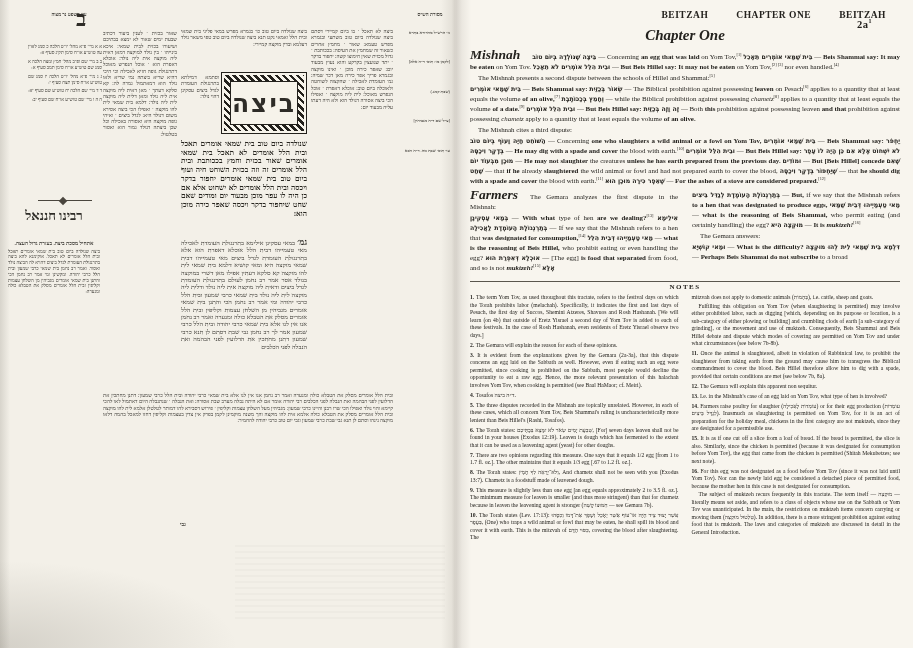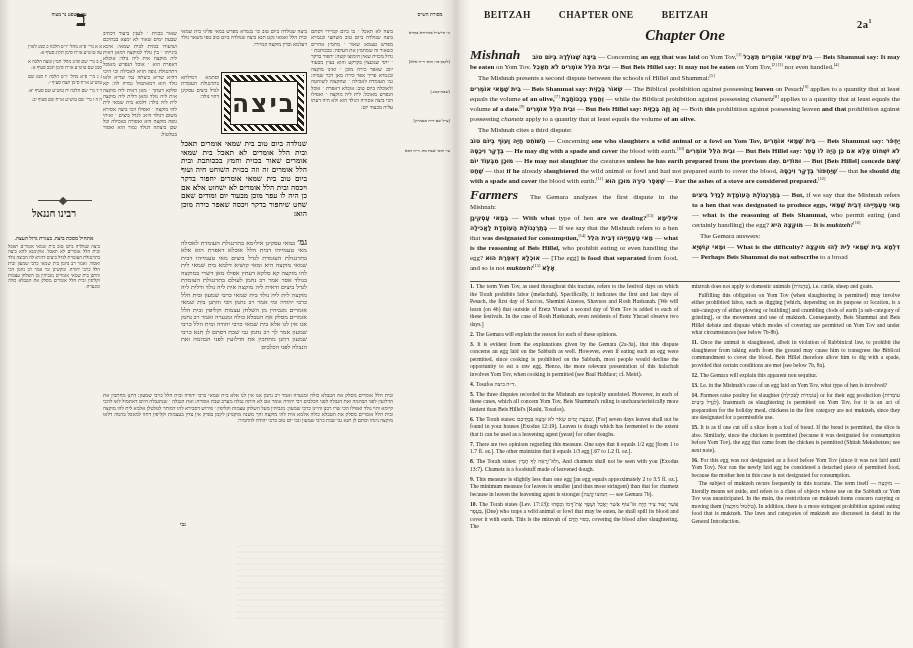--- a/index.html
+++ b/index.html
@@ -23,21 +23,21 @@
   #lp-em-head{left:46px;top:12px;width:46px;font-size:5px;font-weight:bold;text-align:center;line-height:6.5px;}
   #lp-folio{left:76px;top:6px;font-size:21px;font-weight:bold;font-family:"DejaVu Serif",serif;}
   #lp-title{left:140px;top:10px;width:250px;text-align:center;font-size:16px;font-weight:bold;
             font-family:"DejaVu Serif","DejaVu Sans",serif;word-spacing:12px;}
   #lp-mesorah-head{left:410px;top:12px;width:40px;font-size:5px;font-weight:bold;text-align:center;line-height:6.5px;}
   #lp-em-col{left:28px;top:44px;width:74px;height:152px;font-size:4.7px;line-height:5.9px;}
   .em-itm{margin-bottom:3px;text-align:justify;}
   #lp-divider{left:38px;top:200px;width:54px;height:4px;border-top:1px solid #4a463e;}
   #lp-divider i{position:absolute;left:22px;top:-3px;width:6px;height:6px;background:#4a463e;transform:rotate(45deg);}
   #lp-rc{left:8px;top:208px;width:92px;height:152px;}
-  #lp-rc .rc-title{font-size:10px;font-weight:bold;text-align:center;margin-bottom:16px;}
+  #lp-rc .rc-title{font-size:13px;font-weight:bold;text-align:center;margin-bottom:16px;}
   #lp-rc .rc-open{font-size:5.4px;font-weight:bold;text-align:center;line-height:6.6px;margin-bottom:2px;}
   #lp-rc .rc-body{font-size:4.7px;line-height:5.8px;height:116px;}
   .rashi{font-size:5.2px;line-height:6.3px;}
   #lp-left-comm{left:103px;top:30px;width:74px;height:358px;}
   #lp-center-top{left:181px;top:28px;width:126px;height:44px;}
   #lp-center-side{left:181px;top:74px;width:38px;height:60px;}
   #lp-box{left:221px;top:72px;width:86px;height:62px;box-sizing:border-box;border:1.5px solid #23211c;padding:2px;background:#f6f3ea;}
   #lp-box .mid{height:100%;box-sizing:border-box;border:6px solid transparent;
        border-image:repeating-linear-gradient(45deg,#23211c 0 2.5px,#f6f3ea 2.5px 5px) 6;}
   #lp-box .inner{height:100%;box-sizing:border-box;border:1.5px solid #23211c;display:flex;align-items:center;justify-content:center;}
@@ -46,21 +46,21 @@
   #lp-gemara{left:181px;top:239px;width:126px;height:149px;font-size:6.2px;line-height:7.4px;}
   #lp-right-comm{left:311px;top:28px;width:82px;height:360px;}
   #lp-bottom{left:103px;top:392px;width:290px;height:128px;}
   #lp-bottom-end{left:103px;top:521px;width:160px;text-align:center;font-size:5.5px;font-weight:bold;}
   #lp-mesorah-col{left:398px;top:30px;width:52px;height:420px;font-size:4.4px;line-height:5.4px;}
   .ms-itm{margin-bottom:24px;text-align:right;}
   .r-gm{font-weight:bold;font-size:8.5px;}
   #lp-bleed{left:235px;top:545px;width:210px;height:78px;opacity:.55;pointer-events:none;filter:blur(.6px);
       background:repeating-linear-gradient(180deg,rgba(110,105,95,.07) 0 2px,rgba(0,0,0,0) 2px 6px);}
   
-  #rp-header{position:relative;text-align:left;font-weight:bold;font-size:9.5px;letter-spacing:.5px;}
+  #rp-header{position:relative;text-align:right;font-weight:bold;font-size:9.5px;letter-spacing:.5px;}
   #rp-header .hw{margin:0 14px;}
   #rp-pageno{position:absolute;right:28px;top:8px;font-weight:bold;font-size:10.5px;}
   #rp-pageno sup{font-size:6px;}
   #rp-chapter{text-align:center;font-size:15px;font-weight:bold;font-style:italic;margin:7px 0 6px 0;}
   .body-par{font-size:6.9px;line-height:10px;text-align:justify;margin:0 0 1px 0;}
   .body-par.ind{text-indent:8px;}
   .sec-label{font-style:italic;font-weight:bold;font-size:13.5px;margin-right:12px;}
   .r-h{font-family:"DejaVu Sans",sans-serif;font-weight:bold;font-size:6.2px;}
   .r-b{font-weight:bold;}
   .r-i{font-style:italic;}
@@ -158,20 +158,21 @@
         <p class="body-par"><span class="r-h">בְּמַאי עָסְקִינָן</span><span class=""> — </span><span class="r-b">With what</span><span class=""> type of hen </span><span class="r-b">are we dealing?</span><sup class="r-s">[13]</sup><span class="">  </span><span class="r-h">אִילֵימָא בְּתַרְנְגוֹלֶת הָעוֹמֶדֶת לַאֲכִילָה</span><span class=""> — If we say that the Mishnah refers to a hen that </span><span class="r-b">was designated for consumption,</span><sup class="r-s">[14]</sup><span class="">  </span><span class="r-h">מַאי טַעְמַיְיהוּ דְּבֵית הִלֵּל</span><span class=""> — </span><span class="r-b">what is the reasoning of Beis Hillel,</span><span class=""> who prohibit eating or even handling the egg?  </span><span class="r-h">אוּכְלָא דְּאִפְּרַת הוּא</span><span class=""> — [The egg] </span><span class="r-b">is food that separated</span><span class=""> from food, and so is not </span><span class="r-bi">muktzeh!</span><sup class="r-s">[15]</sup><span class="">  </span><span class="r-h">אֶלָּא</span></p>
       </div>
       <div class="gcol">
         <p class="body-par"><span class="r-h">בְּתַרְנְגוֹלֶת הָעוֹמֶדֶת לְגַדֵּל בֵּיצִים</span><span class=""> — </span><span class="r-b">But,</span><span class=""> if we say that the Mishnah refers </span><span class="r-b">to a hen that was designated to produce eggs,</span><span class="">  </span><span class="r-h">מַאי טַעְמַיְיהוּ דְּבֵית שַׁמַּאי</span><span class=""> — </span><span class="r-b">what is the reasoning of Beis Shammai,</span><span class=""> who permit eating (and certainly handling) the egg?  </span><span class="r-h">מוּקְצָה הִיא</span><span class=""> — </span><span class="r-b">It is </span><span class="r-bi">muktzeh!</span><sup class="r-s">[16]</sup></p>
         <p class="body-par ind"><span class="">The Gemara answers:</span></p>
         <p class="body-par"><span class="r-h">וּמַאי קוּשְׁיָא</span><span class=""> — </span><span class="r-b">What is the difficulty?</span><span class="">  </span><span class="r-h">דִּלְמָא בֵּית שַׁמַּאי לֵית לְהוּ מוּקְצֶה</span><span class=""> — </span><span class="r-b">Perhaps Beis Shammai do not subscribe</span><span class=""> to a broad</span></p>
       </div>
     </div>
 
     <hr id="notes-rule">
+    <div id="notes-title">NOTES</div>
     <div id="rp-notes-row">
       <div class="ncol">
           <p class="note"><span class="nn">1. </span>The term Yom Tov, as used throughout this tractate, refers to the festival days on which the Torah prohibits labor (melachah). Specifically, it indicates the first and last days of Pesach, the first day of Succos, Shemini Atzeres, Shavuos and Rosh Hashanah. [We will learn (on 4b) that outside of Eretz Yisrael a second day of Yom Tov is added to each of these festivals. In the case of Rosh Hashanah, even residents of Eretz Yisrael observe two days.]</p>
           <p class="note"><span class="nn">2. </span>The Gemara will explain the reason for each of these opinions.</p>
           <p class="note"><span class="nn">3. </span>It is evident from the explanations given by the Gemara (2a-3a), that this dispute concerns an egg laid on the Sabbath as well. However, even if eating such an egg were permitted, since cooking is prohibited on the Sabbath, most people would decline the opportunity to eat a raw egg. Hence, the more relevant presentation of this halachah involves Yom Tov, when cooking is permitted (see Baal HaMaor; cf. Meiri).</p>
           <p class="note"><span class="nn">4. </span>Tosafos ד״ה ביצה.</p>
           <p class="note"><span class="nn">5. </span>The three disputes recorded in the Mishnah are topically unrelated. However, in each of these cases, which all concern Yom Tov, Beis Shammai's ruling is uncharacteristically more lenient than Beis Hillel's (Rashi, Tosafos).</p>
           <p class="note"><span class="nn">6. </span>The Torah states: שִׁבְעַת יָמִים שְׂאֹר לֹא יִמָּצֵא בְּבָתֵּיכֶם, [For] seven days leaven shall not be found in your houses (Exodus 12:19). Leaven is dough which has fermented to the extent that it can be used as a leavening agent (yeast) for other doughs.</p>
           <p class="note"><span class="nn">7. </span>There are two opinions regarding this measure. One says that it equals 1/2 egg [from 1 to 1.7 fl. oz.]. The other maintains that it equals 1/3 egg [.67 to 1.2 fl. oz.].</p>
           <p class="note"><span class="nn">8. </span>The Torah states: וְלֹא־יֵרָאֶה לְךָ חָמֵץ, And chametz shall not be seen with you (Exodus 13:7). Chametz is a foodstuff made of leavened dough.</p>

